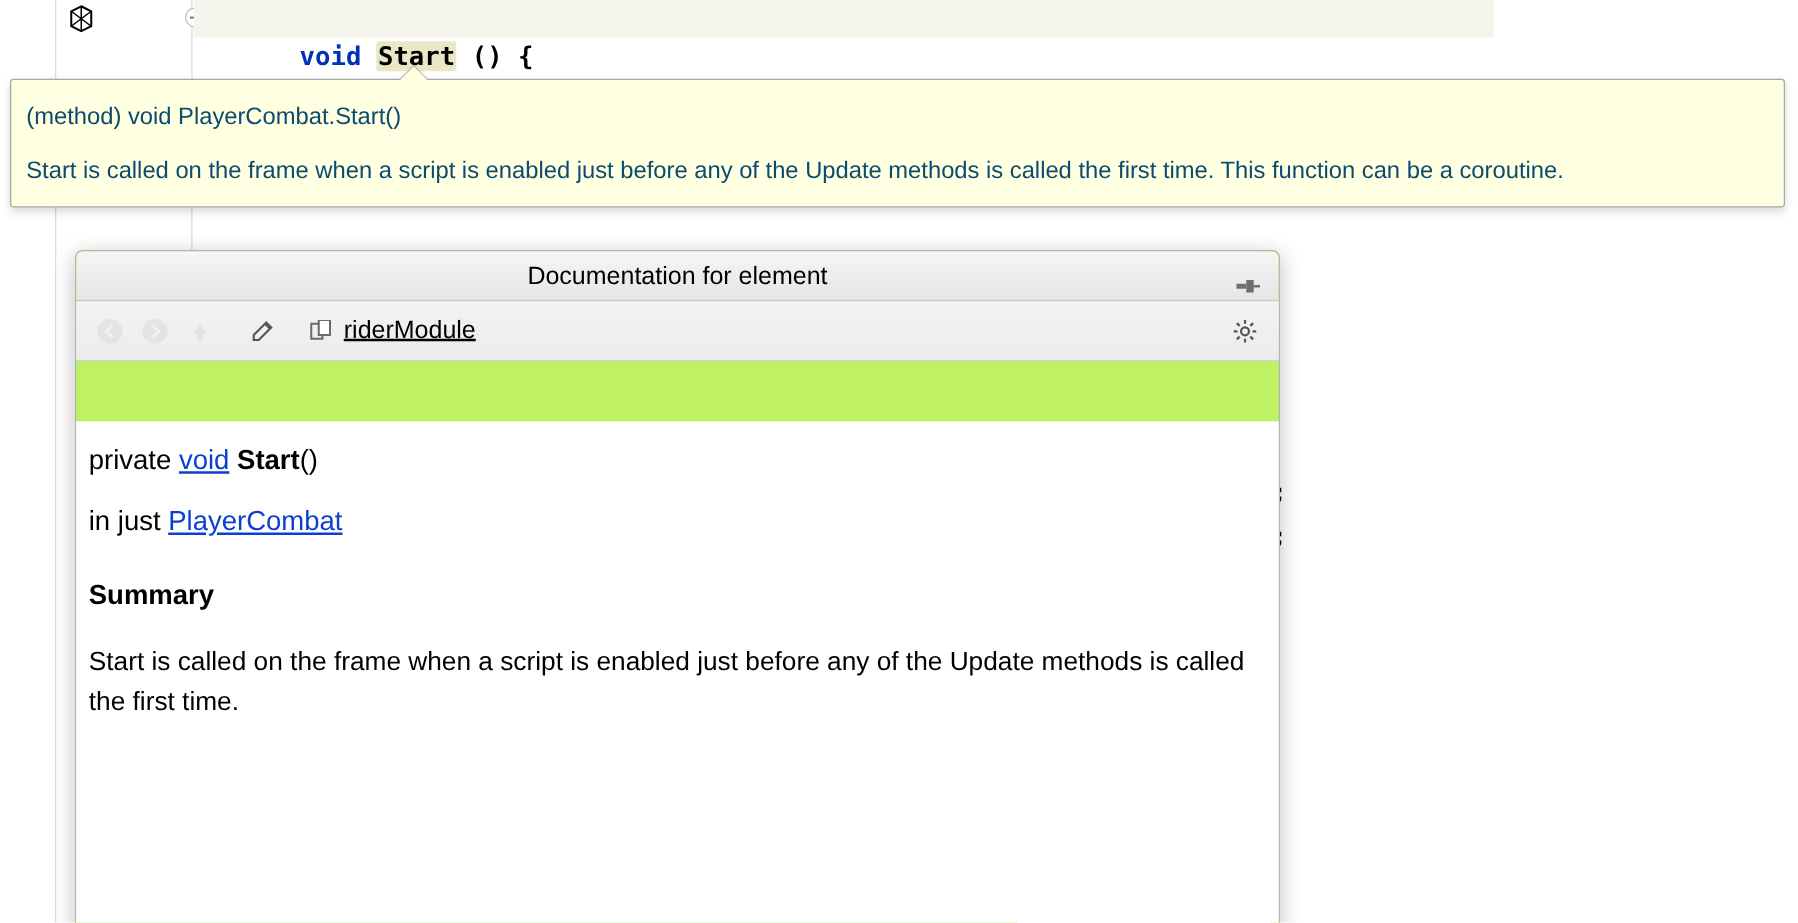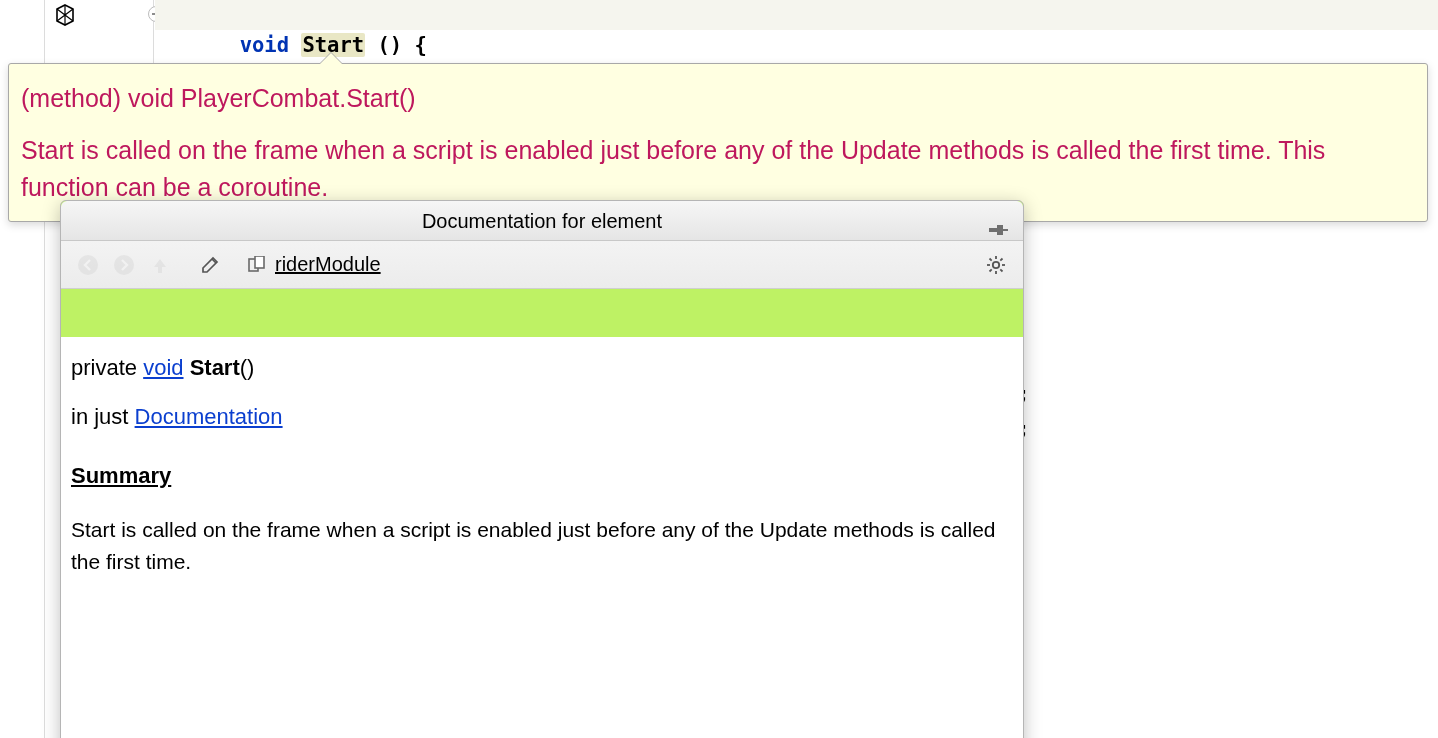--- a/index.html
+++ b/index.html
@@ -39,21 +39,21 @@
     }
     .fold-marker {
       position: absolute;
       right: -10px;
       top: 5px;
     }
 
     .editor-line {
       position: absolute;
       left: 155px;
-      width: 1283px;
+      width: 1040px;
       height: 30px;
       font-family: Menlo, Consolas, monospace;
       font-size: 20.5px;
       white-space: pre;
       color: #000;
       line-height: 30px;
       font-weight: bold;
     }
     .line-hl   { background: #f5f5ee; top: 0; padding-left: 60px; }
     .line1     { top: 309px; padding-left: 60px; }
@@ -75,23 +75,23 @@
     .tooltip {
       position: absolute;
       top: 63px;
       left: 8px;
       width: 1420px;
       background: #ffffe1;
       border: 1px solid #a8a8a8;
       border-radius: 3px;
       box-shadow: 0 3px 8px rgba(0,0,0,.15);
       padding: 16px 12px 14px 12px;
-      font-size: 25px;
+      font-size: 19px;
       line-height: 1.5;
-      color: #be185d;
+      color: #0c4a6e;
     }
     .tooltip-caret {
       position: absolute;
       top: -11px;
       left: 310px;
       width: 0; height: 0;
       border-left: 12px solid transparent;
       border-right: 12px solid transparent;
       border-bottom: 12px solid #ffffe1;
       filter: drop-shadow(0 -1px 0 #a8a8a8);
@@ -160,21 +160,21 @@
       padding: 14px 5px 40px 10px;
       font-size: 22px;
       line-height: 1.5;
       background: #fff;
       height: 440px;
       margin-top: 48px;
     }
     .sig { margin-bottom: 16px; }
     .sig a, .inclass a { color: #0b3fcf; text-decoration: underline; }
     .inclass { margin-bottom: 26px; }
-    .summary-h { font-weight: bold; margin-bottom: 22px; font-size: 22px; text-decoration: underline; }
+    .summary-h { font-weight: bold; margin-bottom: 22px; font-size: 22px; }
     .summary-p { font-size: 21px; }
 
     .bold { font-weight: bold; }
   </style>
 </head>
 <body>
 
 <div class="gutter">
   <span class="unity-icon">
     <svg width="24" height="24" viewBox="0 0 24 24" fill="none">
@@ -271,18 +271,18 @@
         </g>
       </svg>
     </div>
   </div>
 
   <div class="doc-body">
     <div class="sig">
       <span>private </span><a href="#">void</a><span class="bold"> Start</span><span>()</span>
     </div>
     <div class="inclass">
-      <span>in just </span><a href="#">Documentation</a>
+      <span>in just </span><a href="#">PlayerCombat</a>
     </div>
     <div class="summary-h">Summary</div>
     <div class="summary-p">Start is called on the frame when a script is enabled just before any of the Update methods is called the first time.</div>
   </div>
 </div>
 
 </body></html>

